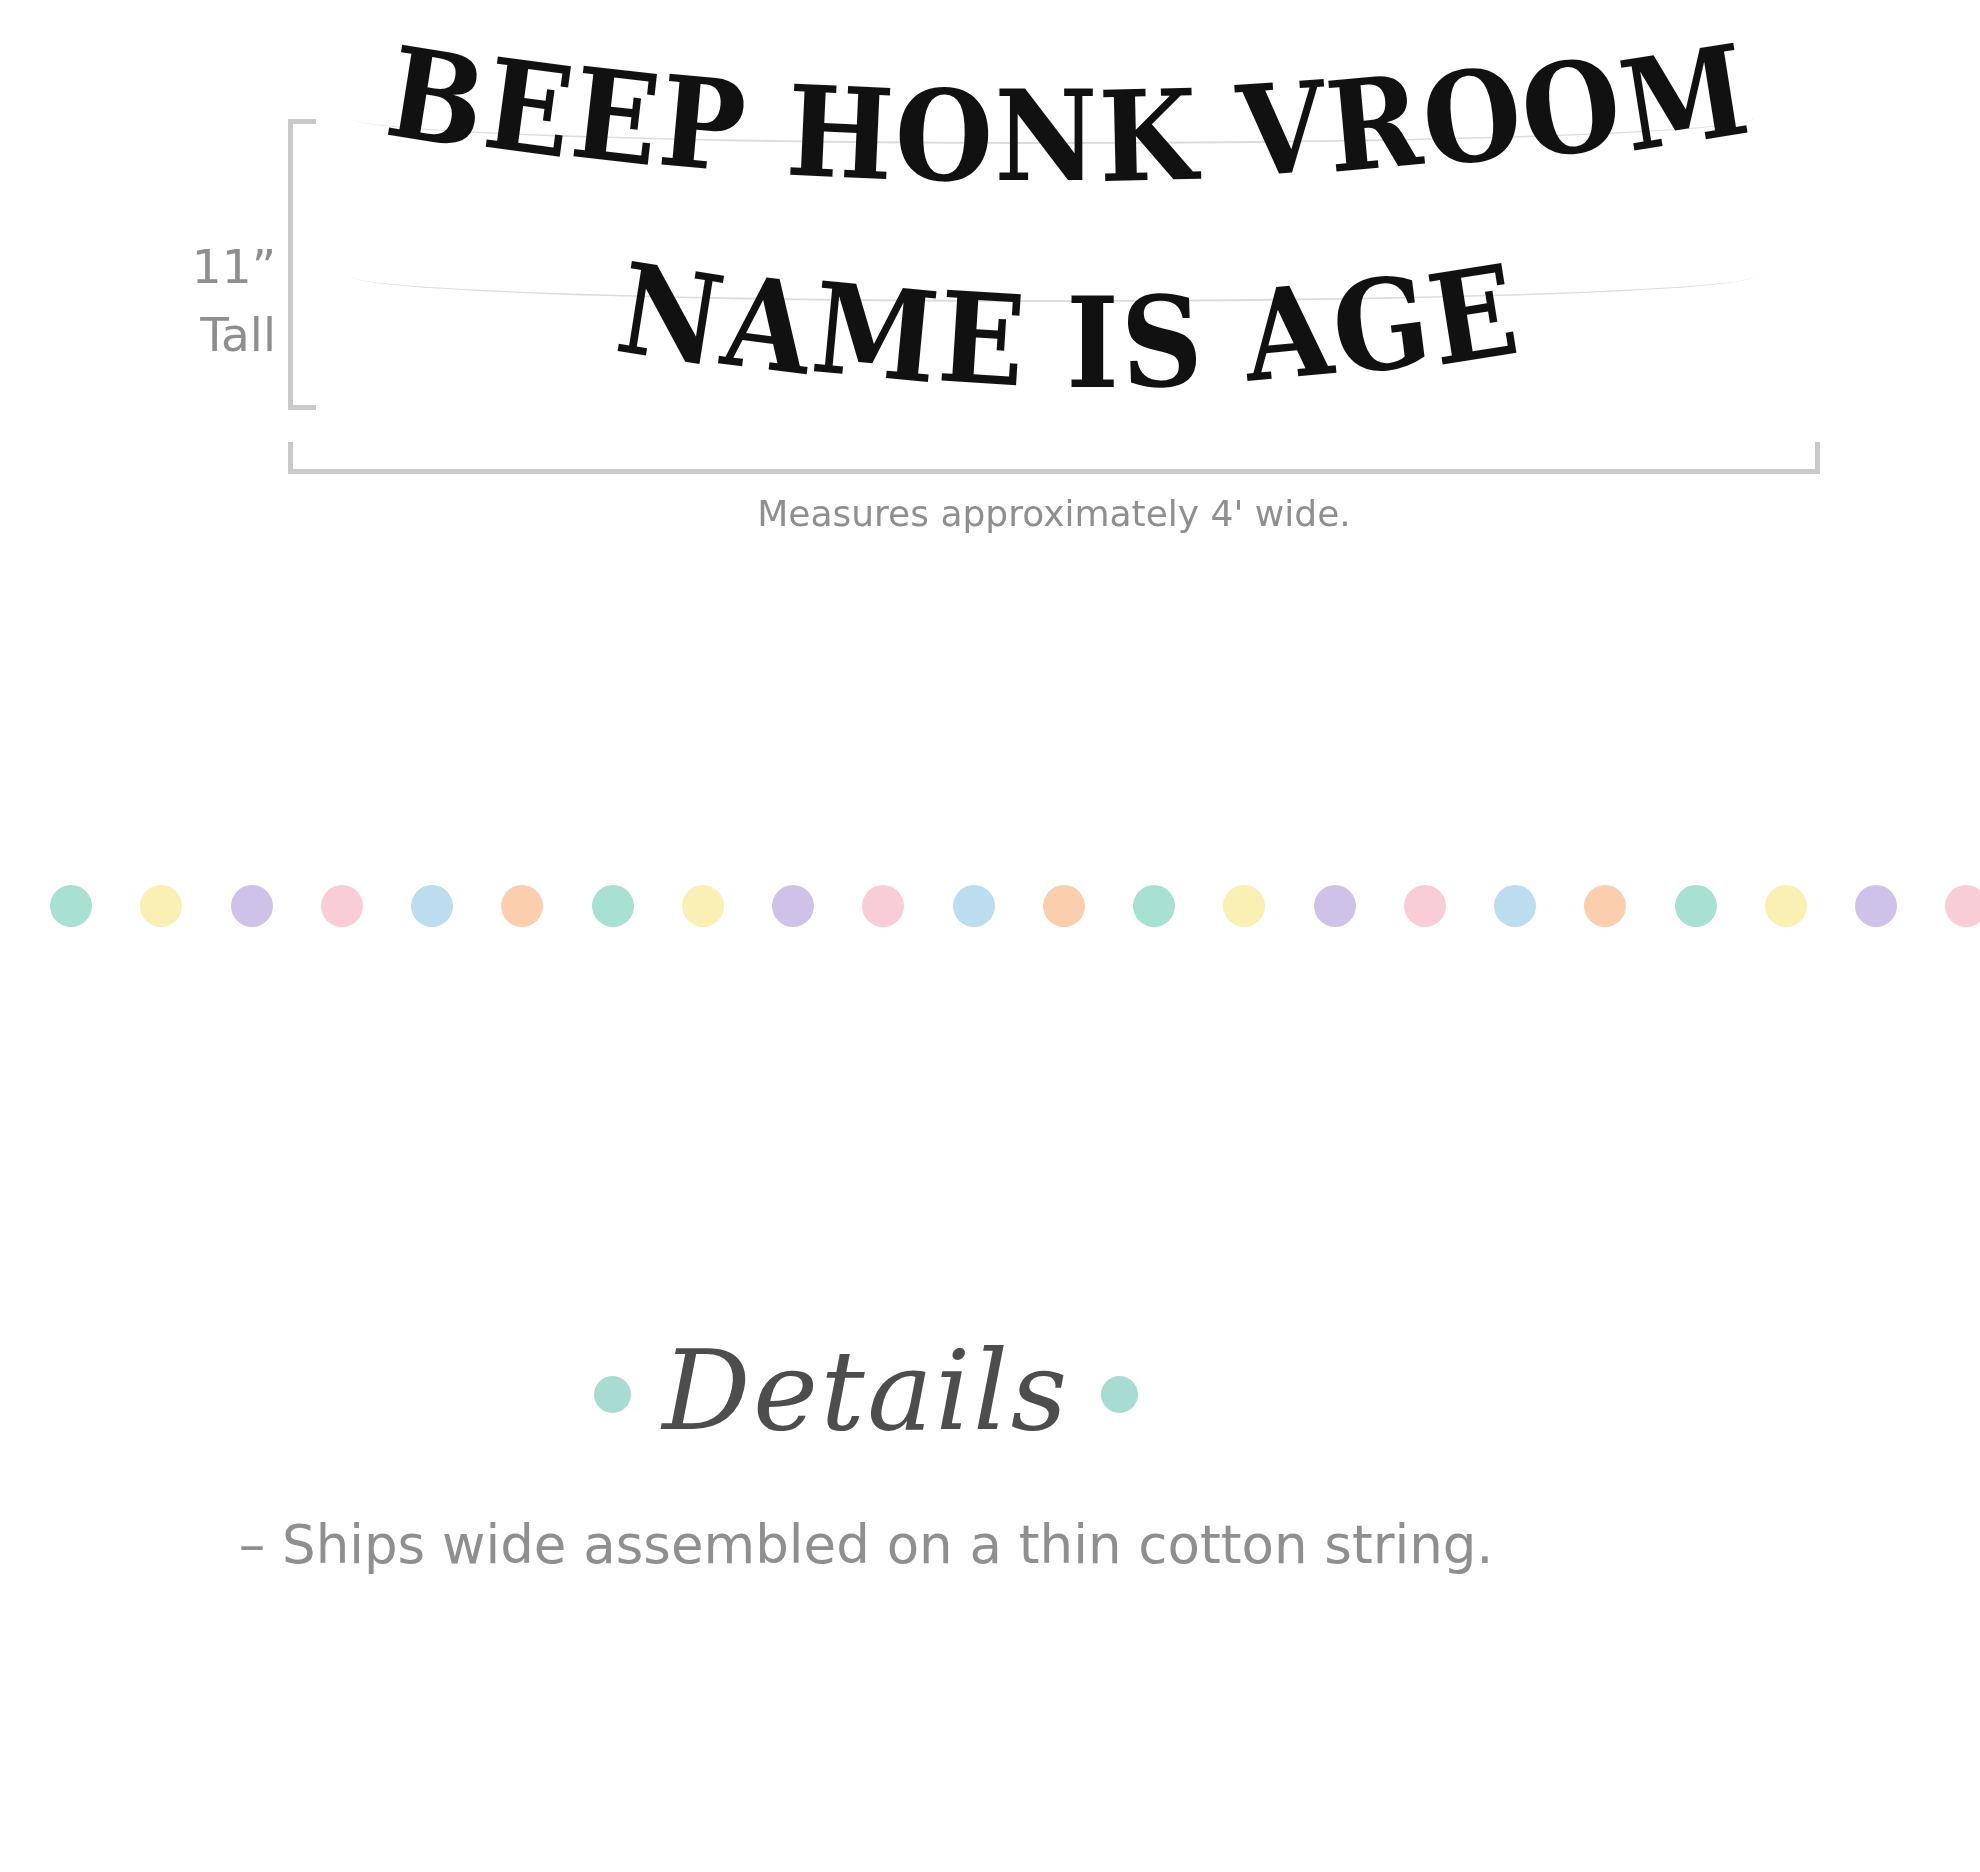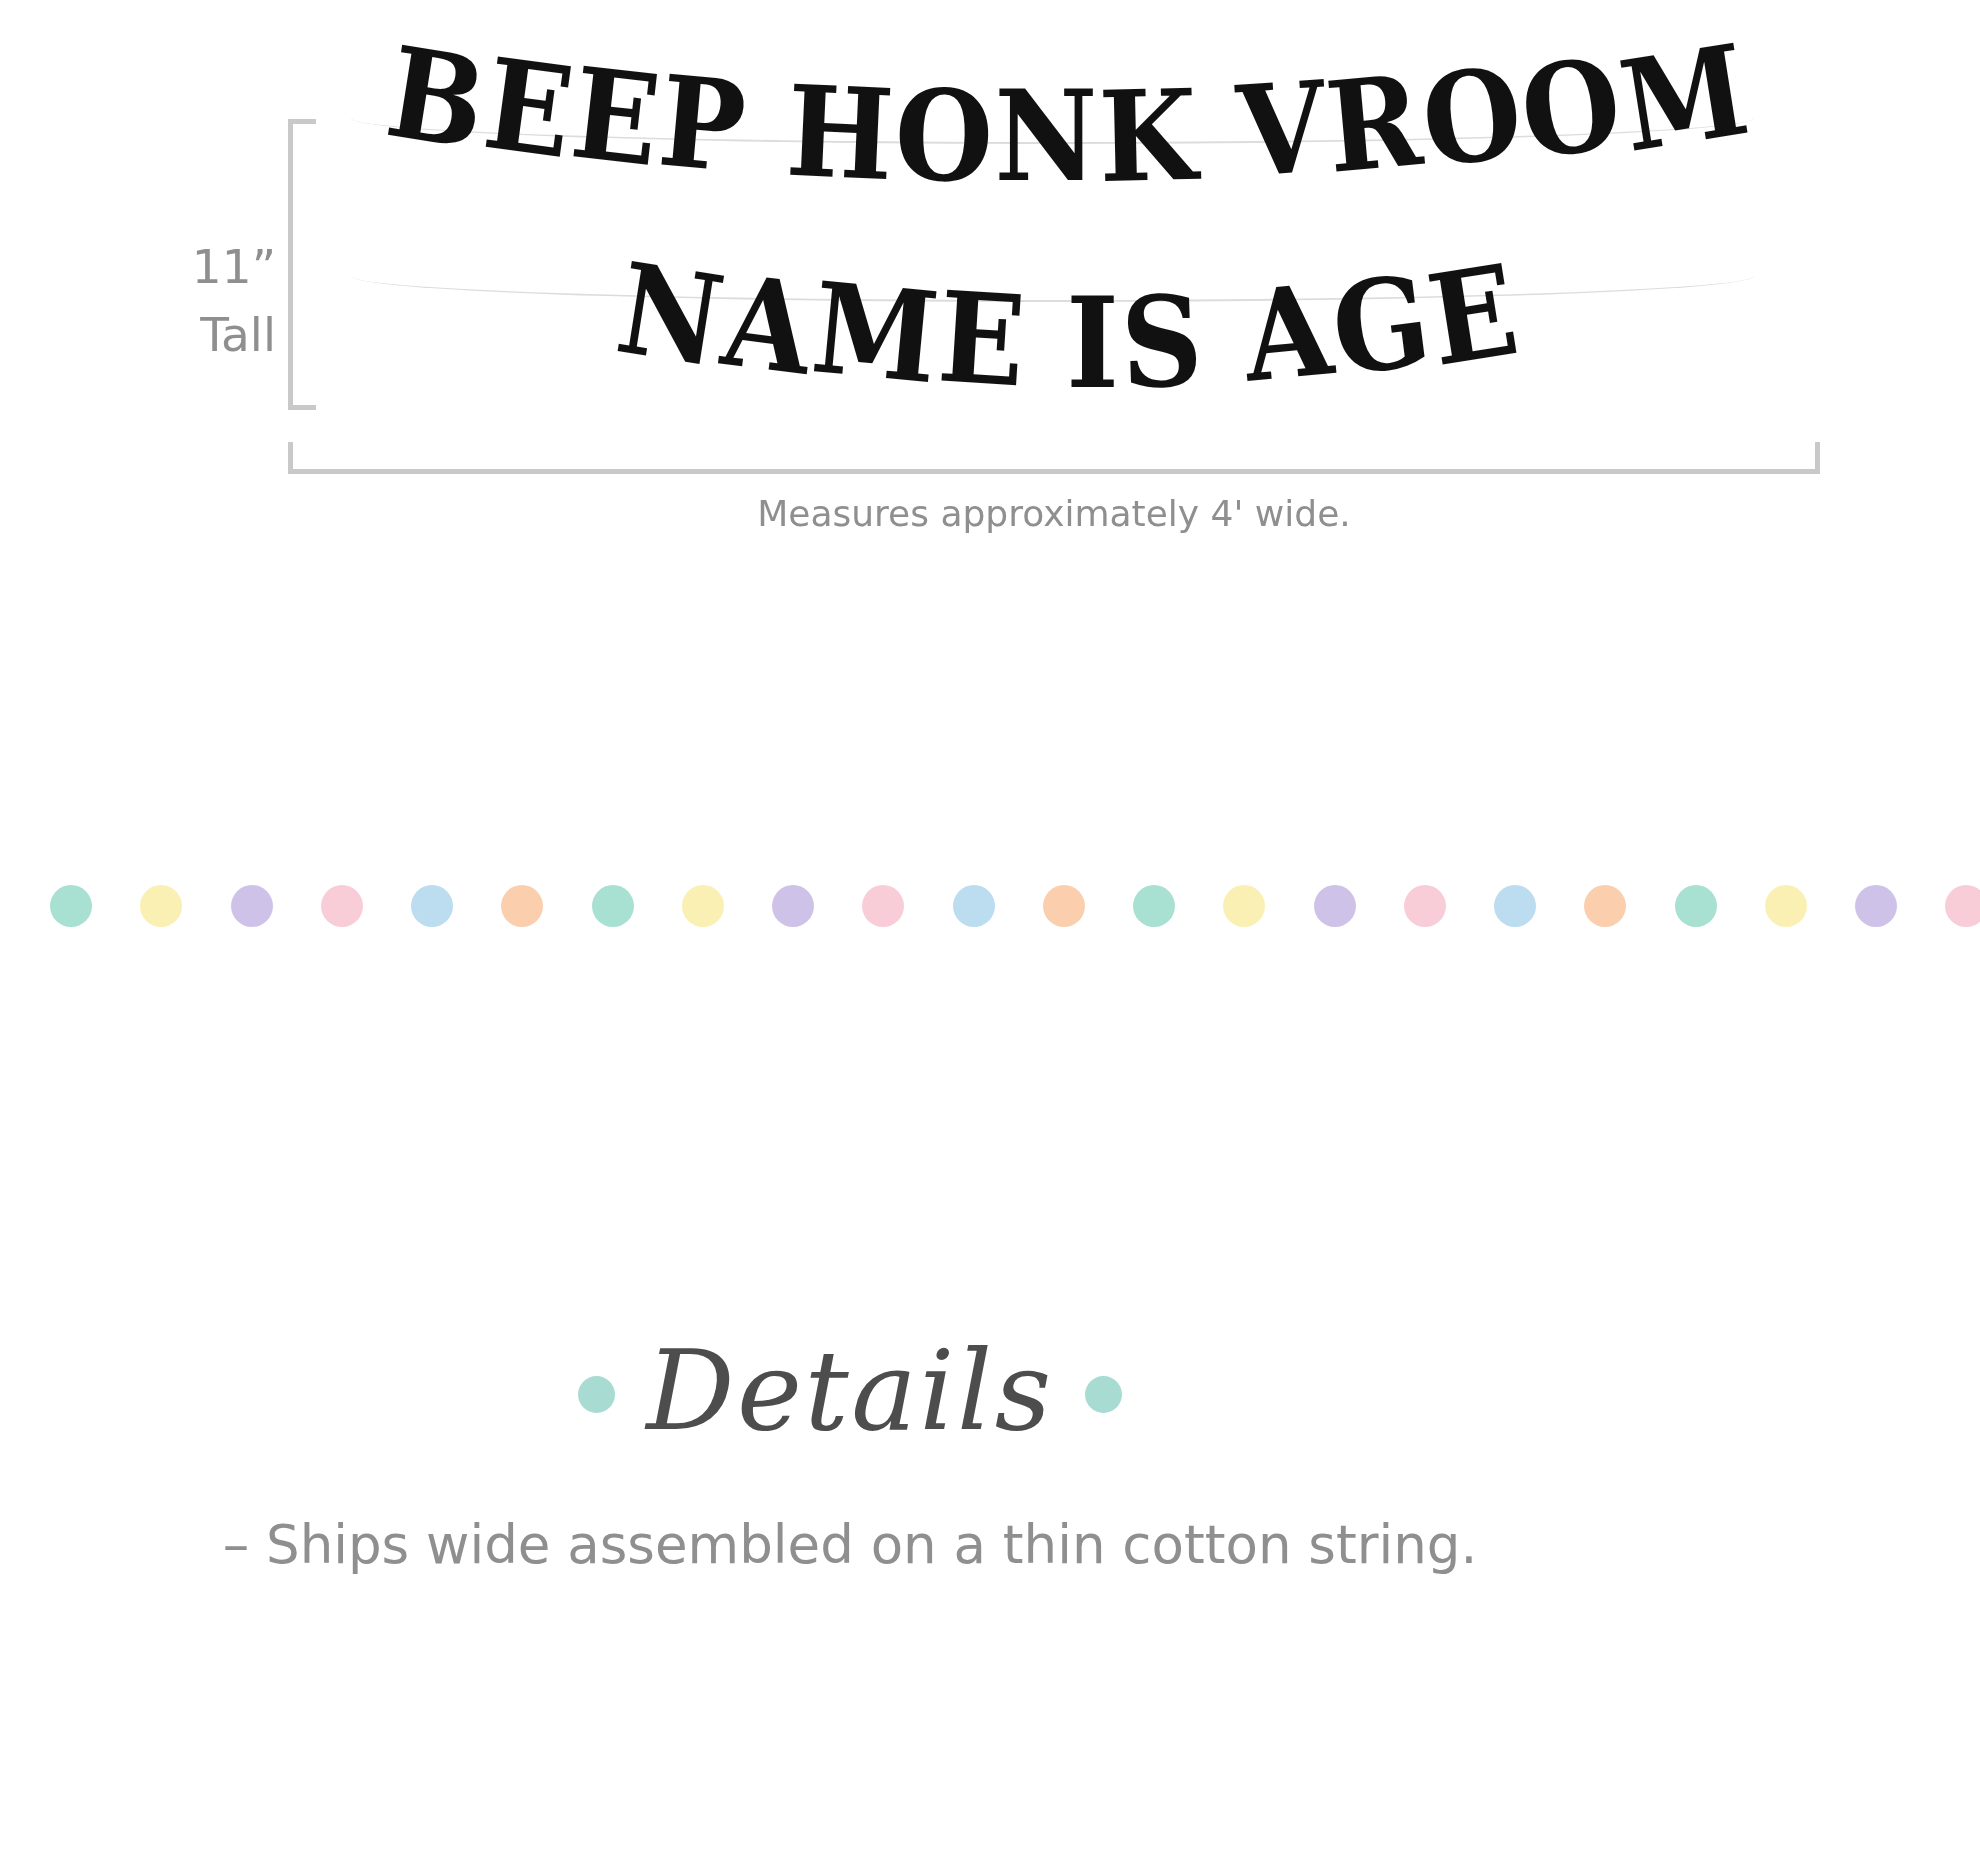--- a/index.html
+++ b/index.html
@@ -119,21 +119,21 @@
     width: 42px;
     height: 42px;
     border-radius: 50%;
     top: 16.7px;
   }
 
   
   #details-section {
     position: absolute;
     top: 1336px;
-    left: 0;
+    left: 16px;
     width: 1608px;
     padding-left: 46px;
   }
   .details-heading-wrap {
     text-align: center;
     height: 167px;
     position: relative;
   }
   .details-heading {
     font-family: "DejaVu Serif", serif;

